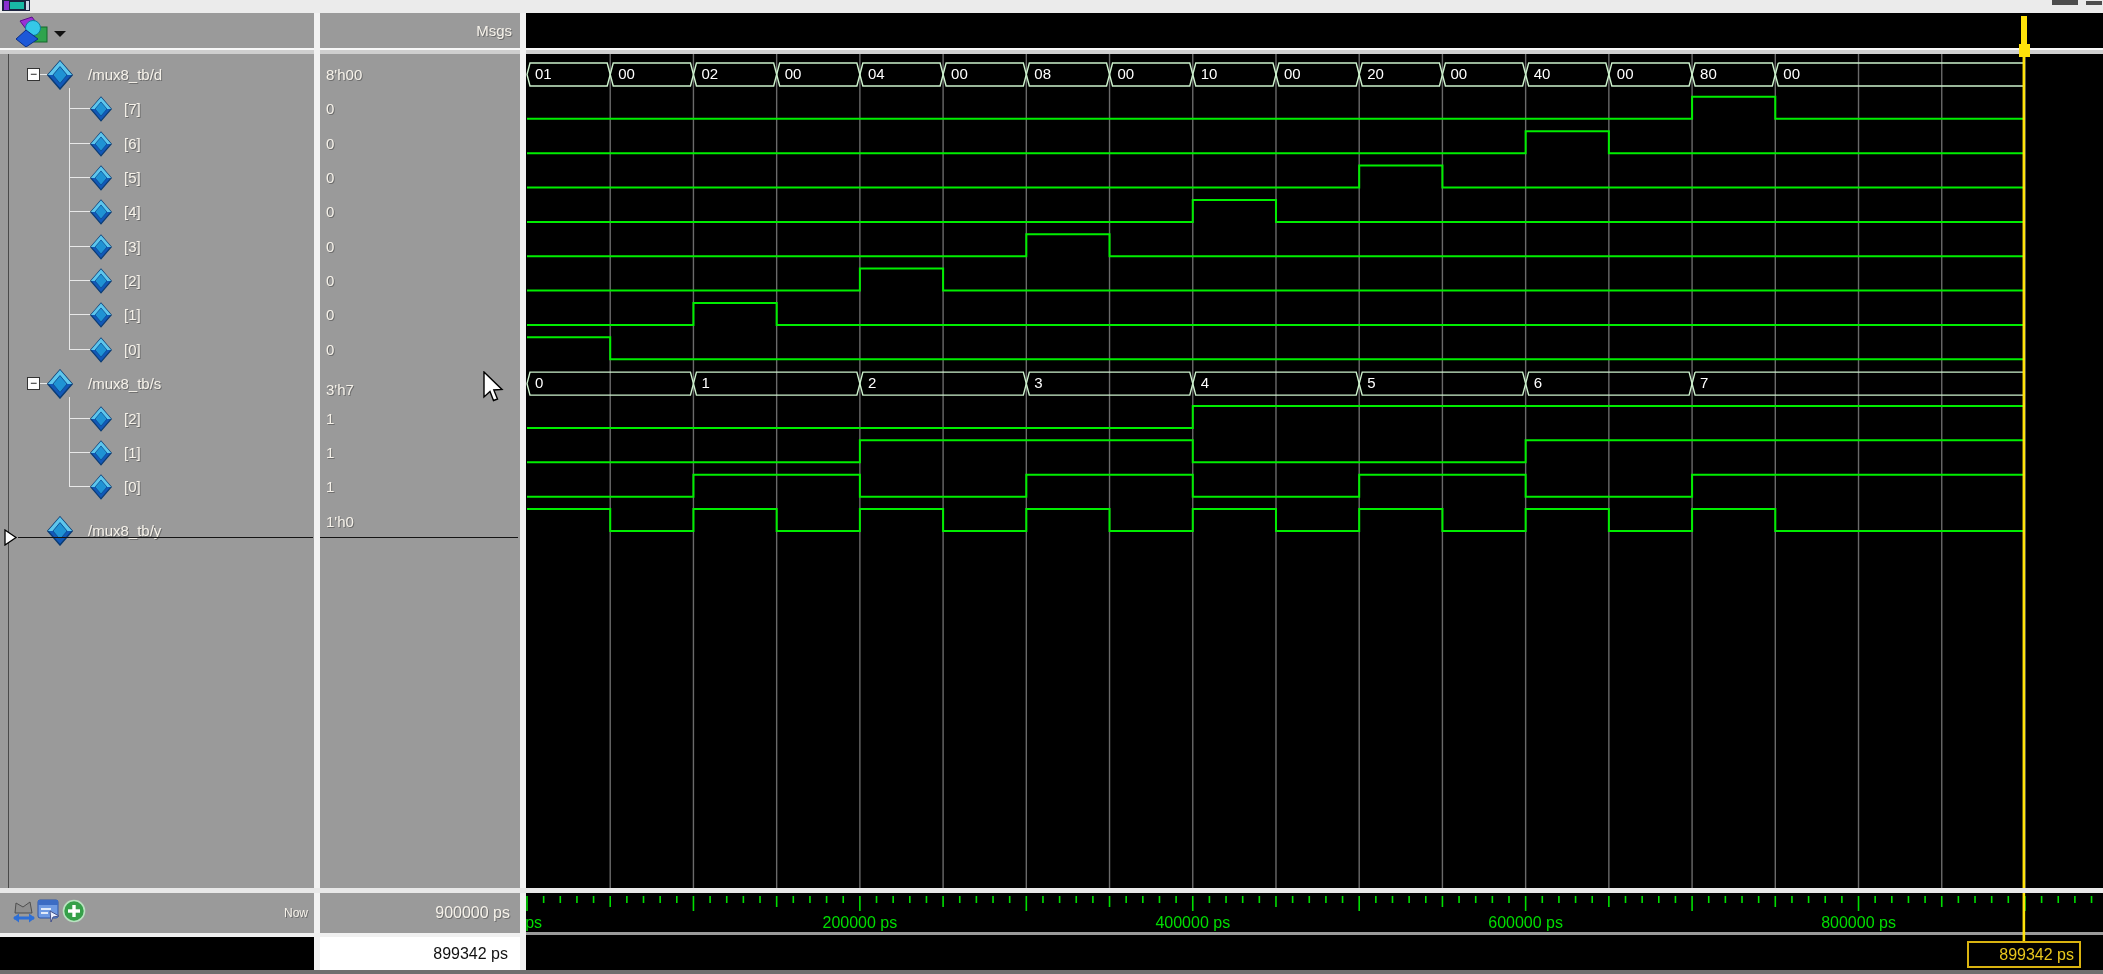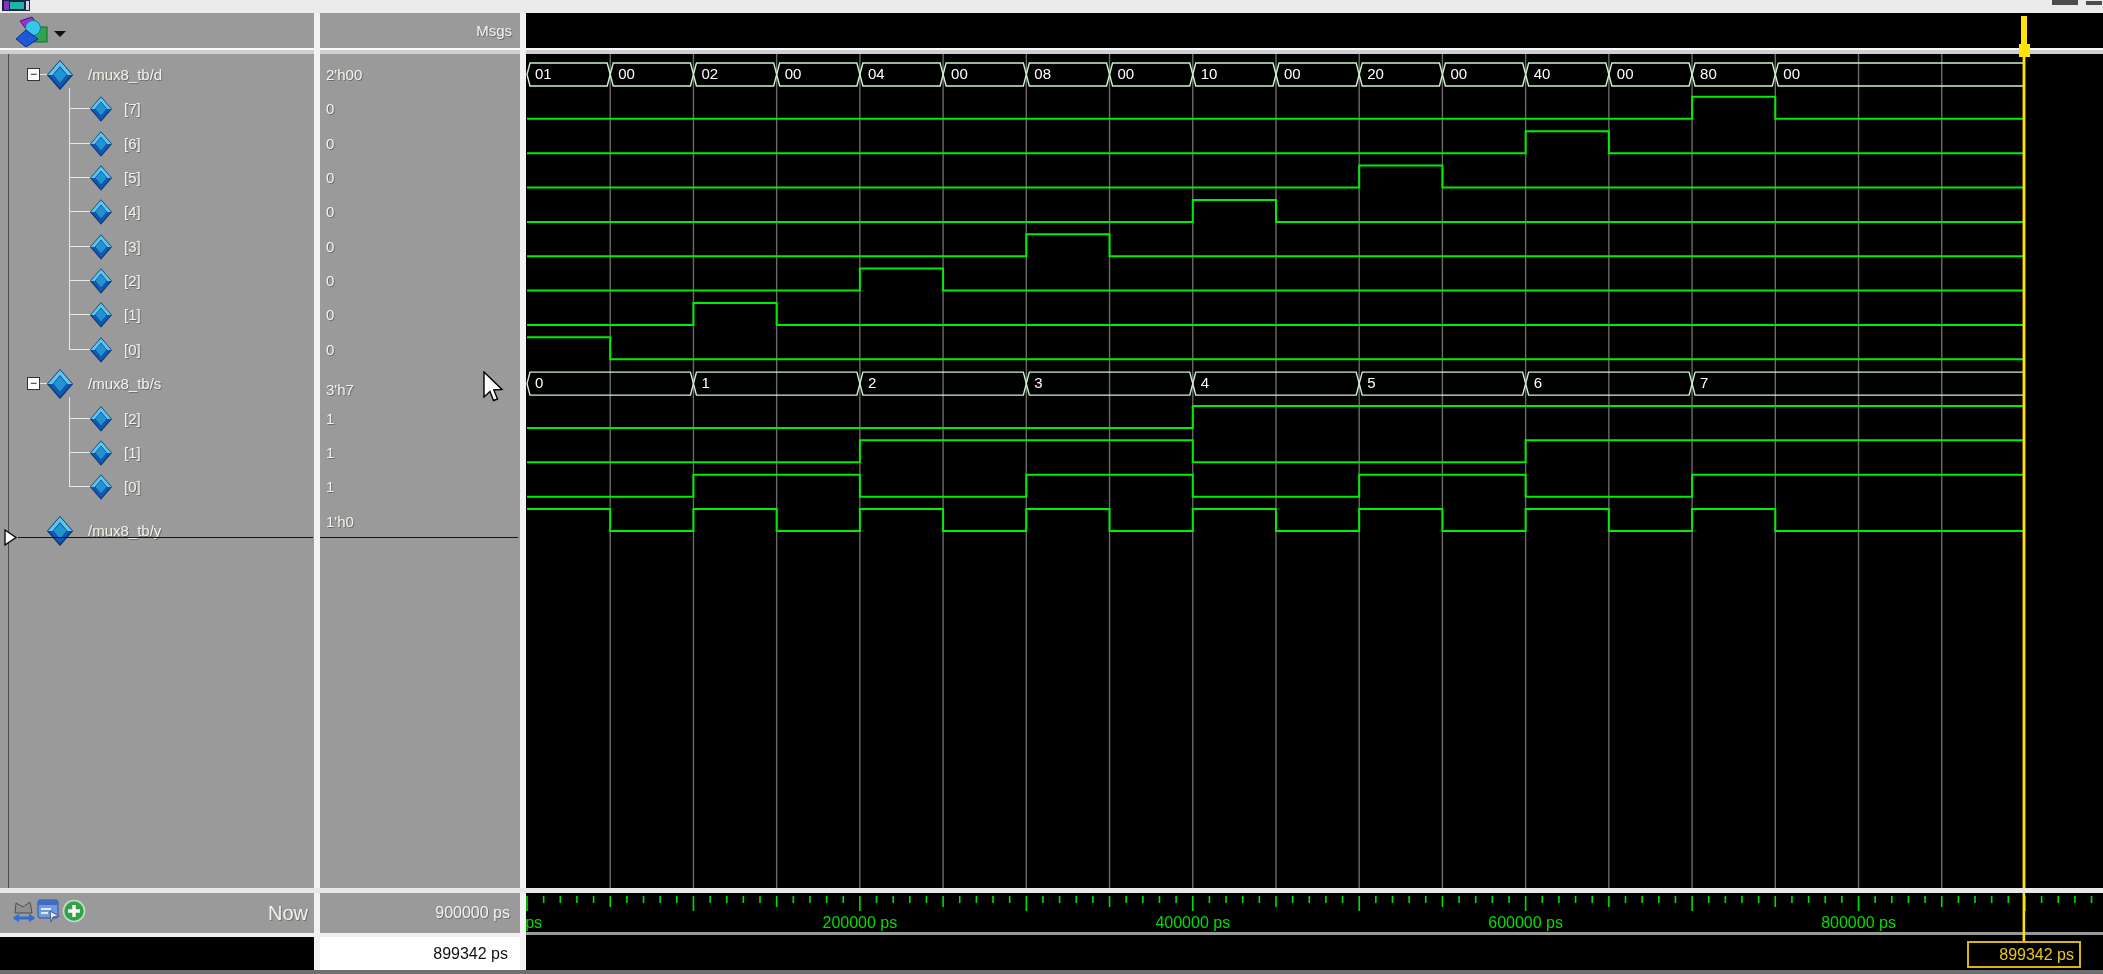--- a/index.html
+++ b/index.html
@@ -211,21 +211,21 @@
     <polygon points="14,1 27,16 14,31 1,16" fill="#1258b8" stroke="#0a3c74" stroke-width="1.5"></polygon>
     <polygon points="14,1 27,16 1,16" fill="#5ec6ec"></polygon>
     <polygon points="14,7 21.5,16 14,25 6.5,16" fill="#1f93d4" stroke="#0e4e92" stroke-width="1"></polygon>
   </svg>
         </span>
               <span class="rowlabel paneText" style="left:88px;line-height:34px;">/mux8_tb/y</span>
       </div>
     </div>
   <div class="abs grey" style="left:320px;top:54px;width:200px;height:834px;overflow:hidden;" id="valuePane">
       <div class="abs" style="left: 0px; top: 4px; width: 200px; height: 34px;">
-        <span class="valcell paneText">2'h00</span>
+        <span class="valcell paneText">8'h00</span>
       </div>
       <div class="abs" style="left: 0px; top: 38.35px; width: 200px; height: 34px;">
         <span class="valcell paneText">0</span>
       </div>
       <div class="abs" style="left: 0px; top: 72.7px; width: 200px; height: 34px;">
         <span class="valcell paneText">0</span>
       </div>
       <div class="abs" style="left: 0px; top: 107.05px; width: 200px; height: 34px;">
         <span class="valcell paneText">0</span>
       </div>
@@ -369,21 +369,21 @@
       <rect x="1" y="1" width="20" height="5" fill="#3c6cc4"></rect>
       <line x1="4" y1="10" x2="14" y2="10" stroke="#fff" stroke-width="1.6"></line>
       <line x1="4" y1="14" x2="11" y2="14" stroke="#fff" stroke-width="1.6"></line>
       <polygon points="13,12 22,17 16,18 14,23" fill="#e8eefc" stroke="#44518a" stroke-width="1"></polygon>
     </svg>
     <svg class="abs" style="left:62px;top:6px" width="24" height="24">
       <circle cx="12" cy="12" r="10.5" fill="#35a049" stroke="#b9e2c0" stroke-width="1.6"></circle>
       <line x1="12" y1="6" x2="12" y2="18" stroke="#fff" stroke-width="3.4"></line>
       <line x1="6" y1="12" x2="18" y2="12" stroke="#fff" stroke-width="3.4"></line>
     </svg>
-    <div class="paneText" style="position:absolute;right:6px;top:0;line-height:40px;font-size:20px;">Now</div>
+    <div class="paneText" style="position:absolute;right:6px;top:0;line-height:40px;font-size:12px;">Now</div>
   </div>
   <div class="abs grey paneText" style="left:320px;top:893px;width:200px;height:53px;line-height:40px;text-align:right;padding-right:10px;box-sizing:border-box;font-size:16px;">900000 ps</div>
   <div class="abs" style="left:0;top:933px;width:520px;height:4px;background:#f0f0f0;"></div>
 
   <div class="abs" style="left:320px;top:937px;width:200px;height:33px;background:#fff;color:#111;font-size:16px;line-height:33px;text-align:right;padding-right:12px;box-sizing:border-box;"><span>899342 ps</span></div>
 
   <div class="abs" style="left:526px;top:893px;width:1577px;height:77px;background:#000;overflow:hidden;">
     <svg id="rulerSvg" width="1577" height="77">
         <line x1="1" y1="3" x2="1" y2="18" stroke="#00dd00" stroke-width="1.6"></line>
         <line x1="17.644" y1="3" x2="17.644" y2="10" stroke="#00dd00" stroke-width="1.6"></line>

